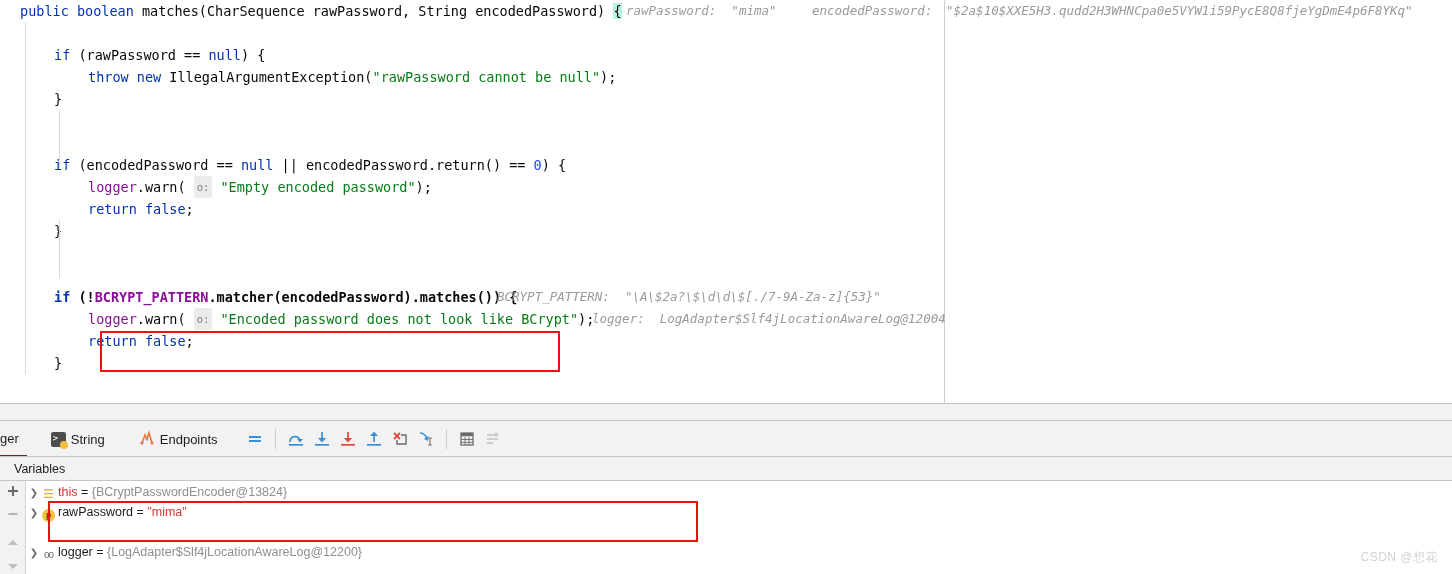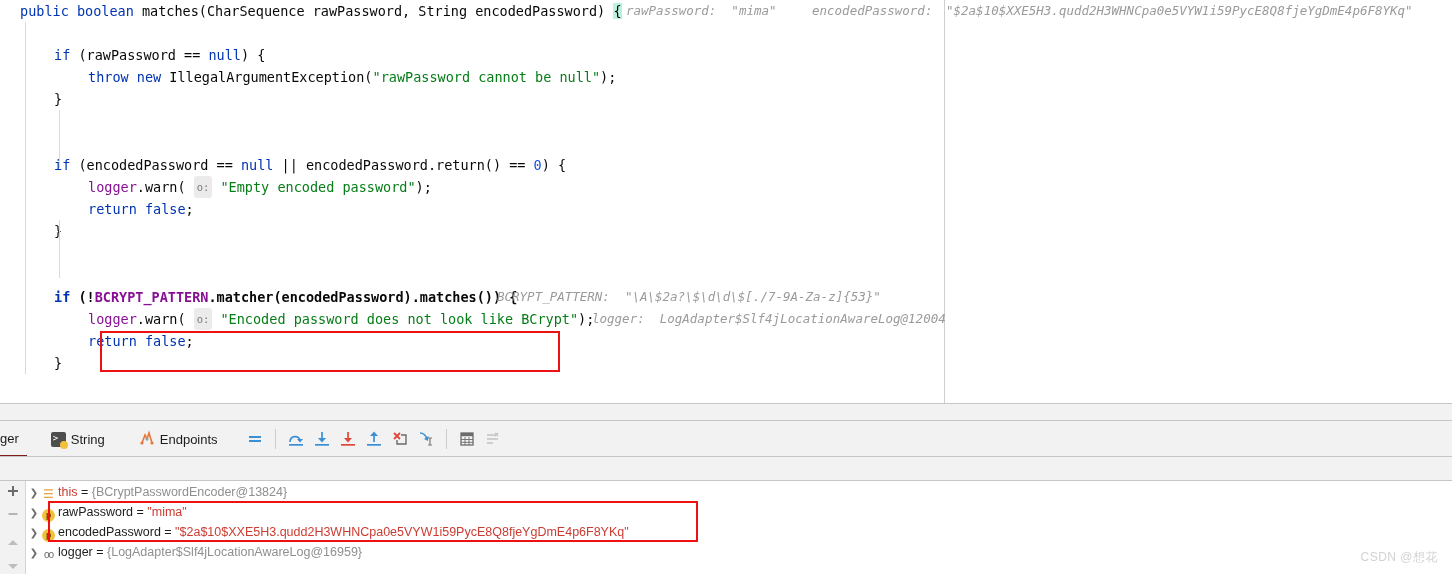--- a/index.html
+++ b/index.html
@@ -257,20 +257,23 @@
     </div>
     <div class="tbtn">
       <svg width="18" height="18" viewBox="0 0 18 18">
         <path d="M3 5 L11 5 M3 9 L14 9 M3 13 L9 13" stroke="#c2c2c2" stroke-width="1.6"></path>
         <path d="M14 3 L11 6 M14 6 L11 3" stroke="#c2c2c2" stroke-width="1.3"></path>
       </svg>
     </div>
   </div>
 
   <div class="panel-sep" style="top:456px"></div>
+  <div id="varsheader">
+    <span>Variables</span>
+  </div>
   <div class="panel-sep" style="top:480px"></div>
 
   <div id="varsgutter">
     <div class="gbtn">
       <svg width="14" height="14" viewBox="0 0 14 14">
           <path d="M7 2 L7 12 M2 7 L12 7" stroke="#6b6b6b" stroke-width="2"></path>
         </svg>
     </div>
     <div class="gbtn">
       <svg width="14" height="14" viewBox="0 0 14 14">
@@ -285,19 +288,18 @@
     <div class="gbtn">
       <svg width="14" height="10" viewBox="0 0 14 10">
           <path d="M2 3 L7 8 L12 3 Z" fill="#bdbdbd"></path>
         </svg>
     </div>
   </div>
 
   <div id="varsbody">
       <div class="var-row" style="top: 1px; left: 0px;"><span class="arrow">❯</span><span class="vicon this">☰</span><span class="vname-red">this</span><span class="veq"> = </span><span class="vval-obj">{BCryptPasswordEncoder@13824}</span></div>
       <div class="var-row" style="top: 21px; left: 0px;"><span class="arrow">❯</span><span class="vicon p">p</span><span class="vname">rawPassword</span><span class="veq"> = </span><span class="vval-str">"mima"</span></div>
-      <div class="var-row" style="top: 41px; left: 0px;"><span class="arrow">❯</span><span class="vicon p">p</span><span class="vname">encodedPassword</span><span class="veq"> = </span><span class="vval-str">"$2a$10$XXE5H3.qudd2H3WHNCpa0e5VYW1i59PycE8Q8fjeYgDmE4p6F8YKq"</span></div>
-      <div class="var-row" style="top: 61px; left: 0px;"><span class="arrow">❯</span><span class="vicon oo">oo</span><span class="vname">logger</span><span class="veq"> = </span><span class="vval-obj">{LogAdapter$Slf4jLocationAwareLog@16959}</span></div>
+      <div class="var-row" style="top: 61px; left: 0px;"><span class="arrow">❯</span><span class="vicon oo">oo</span><span class="vname">logger</span><span class="veq"> = </span><span class="vval-obj">{LogAdapter$Slf4jLocationAwareLog@12200}</span></div>
     </div>
   <div class="annot-rect" id="vars-annot" style="left: 48px; top: 501px; width: 650px; height: 41px;"></div>
 
   <div id="watermark">CSDN @想花</div>
 </div>
 
 </body></html>

